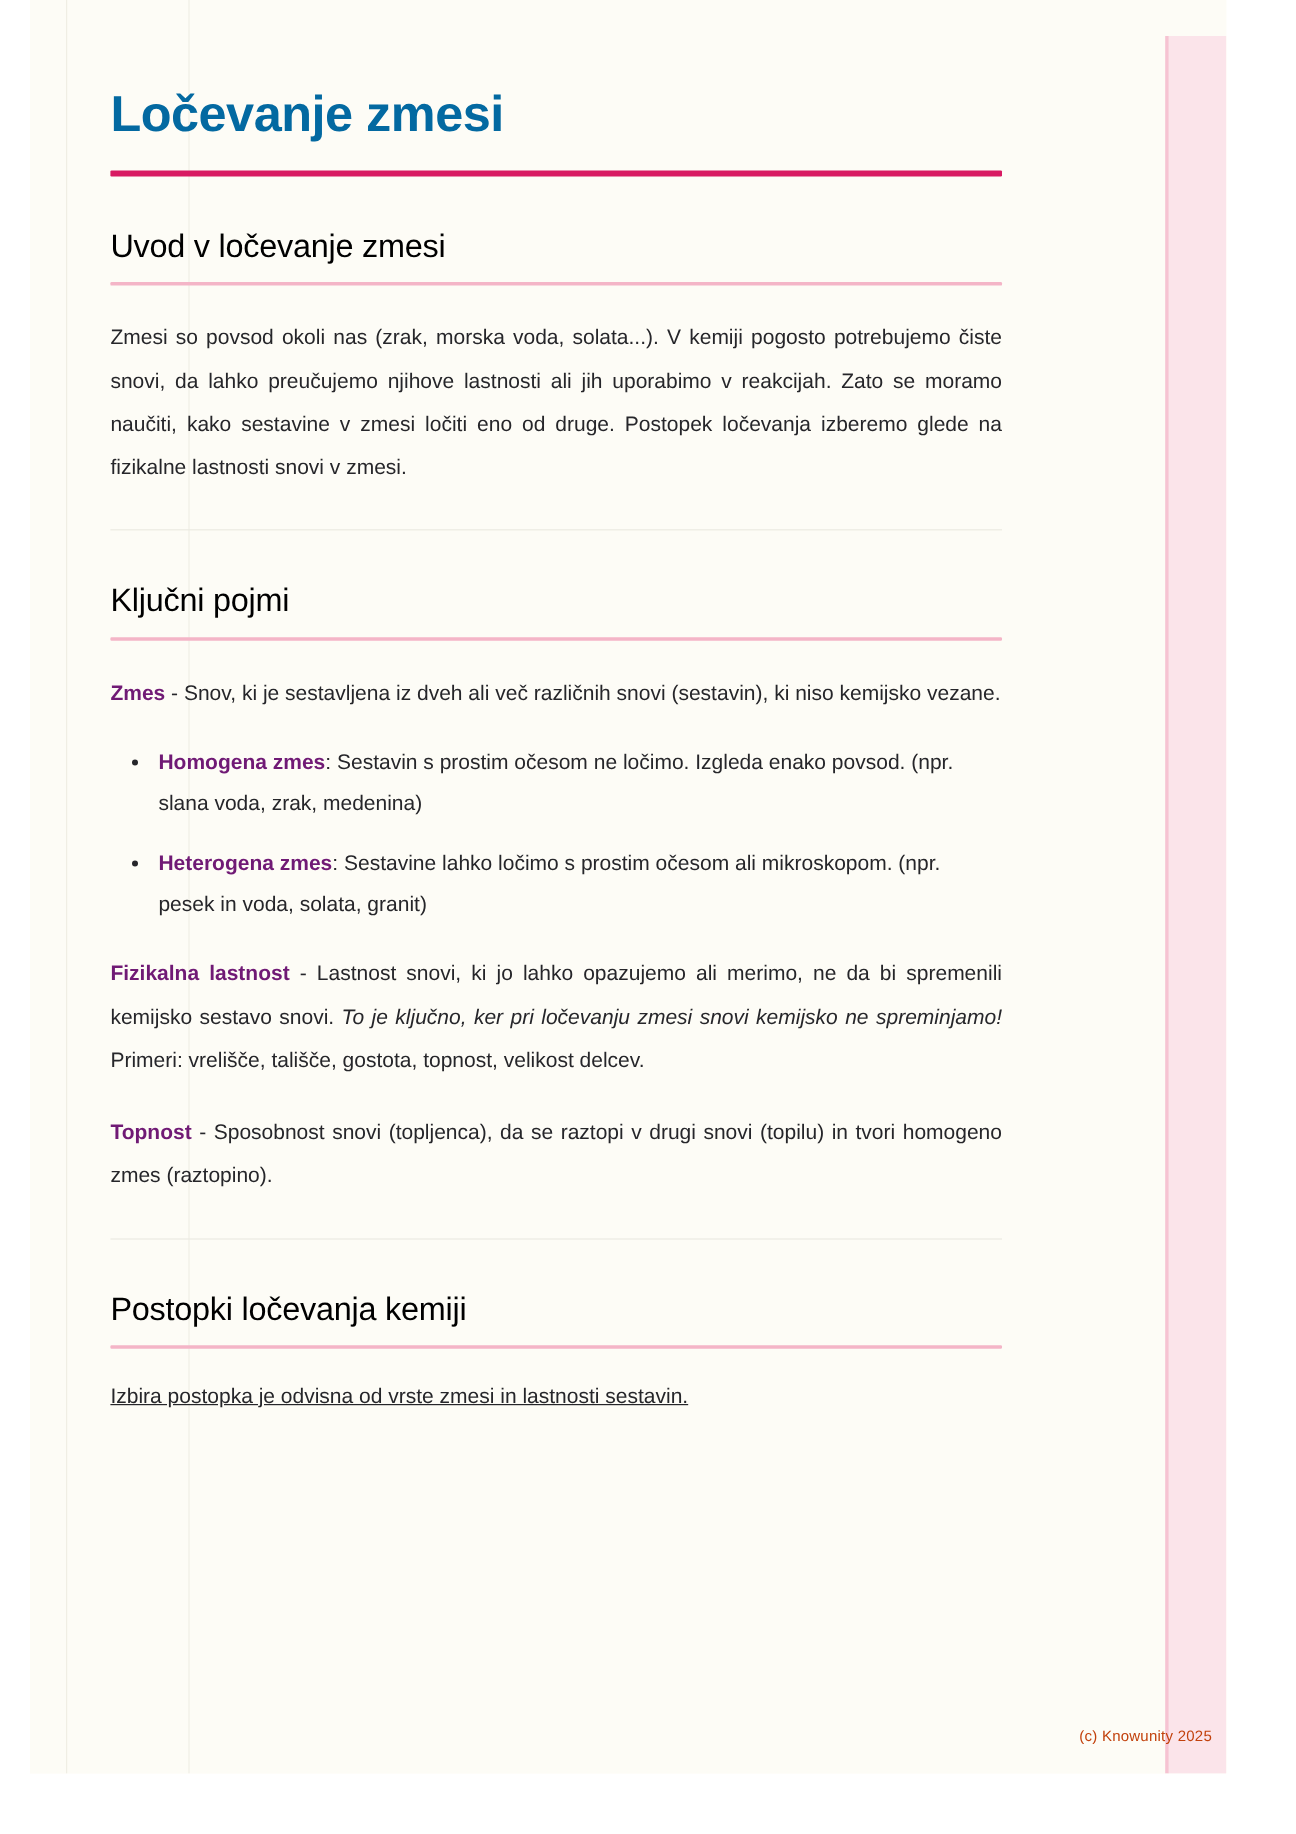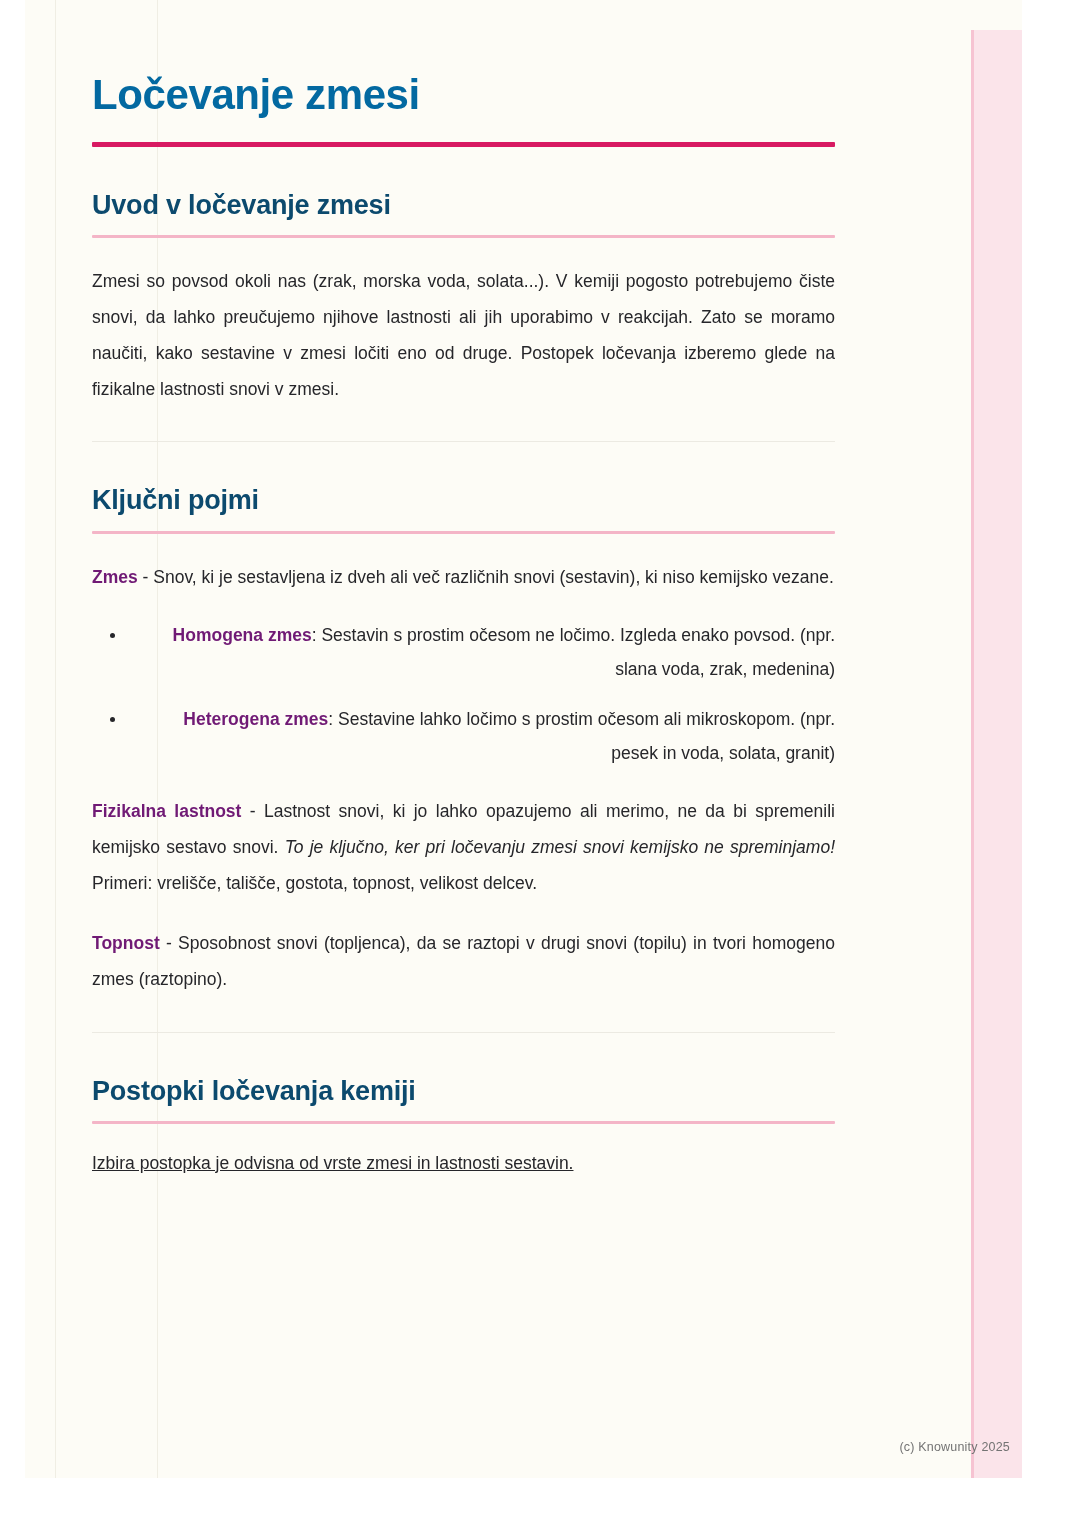--- a/index.html
+++ b/index.html
@@ -76,22 +76,22 @@
     height: 5px;
     width: 100%;
     background: #d81a62;
     border-radius: 1px;
   }
 
   h2.section-title {
     margin: 0;
     font-size: 27px;
     line-height: 1.2;
-    font-weight: 700;
-    color: #0c4a6e;
+    font-weight: 400;
+    color: #000000;
     letter-spacing: -0.2px;
   }
   .section-rule {
     margin-top: 14px;
     height: 3px;
     width: 100%;
     background: #f4b5c7;
     border-radius: 1px;
   }
 
@@ -121,21 +121,20 @@
     margin: 0;
     padding: 0 0 0 40px;
     list-style: none;
   }
   ul.bullets li {
     position: relative;
     font-size: 17.5px;
     line-height: 1.95;
     color: #26262a;
     margin-bottom: 16px;
-    text-align: right;
   }
   ul.bullets li:last-child { margin-bottom: 0; }
   ul.bullets li::before {
     content: "";
     position: absolute;
     left: -22px;
     top: 15px;
     width: 5px;
     height: 5px;
     border-radius: 50%;
@@ -154,21 +153,21 @@
   .sp-30 { height: 30px; }
   .sp-26 { height: 26px; }
   .sp-24 { height: 24px; }
   .sp-22 { height: 22px; }
 
   .watermark {
     position: absolute;
     right: 12px;
     top: 1440px;
     font-size: 12.5px;
-    color: #737373;
+    color: #c2410c;
     letter-spacing: 0.2px;
     white-space: nowrap;
   }
 </style>
 </head>
 <body>
 
 <div class="page">
 
   <div class="rule-vert v1"></div>

